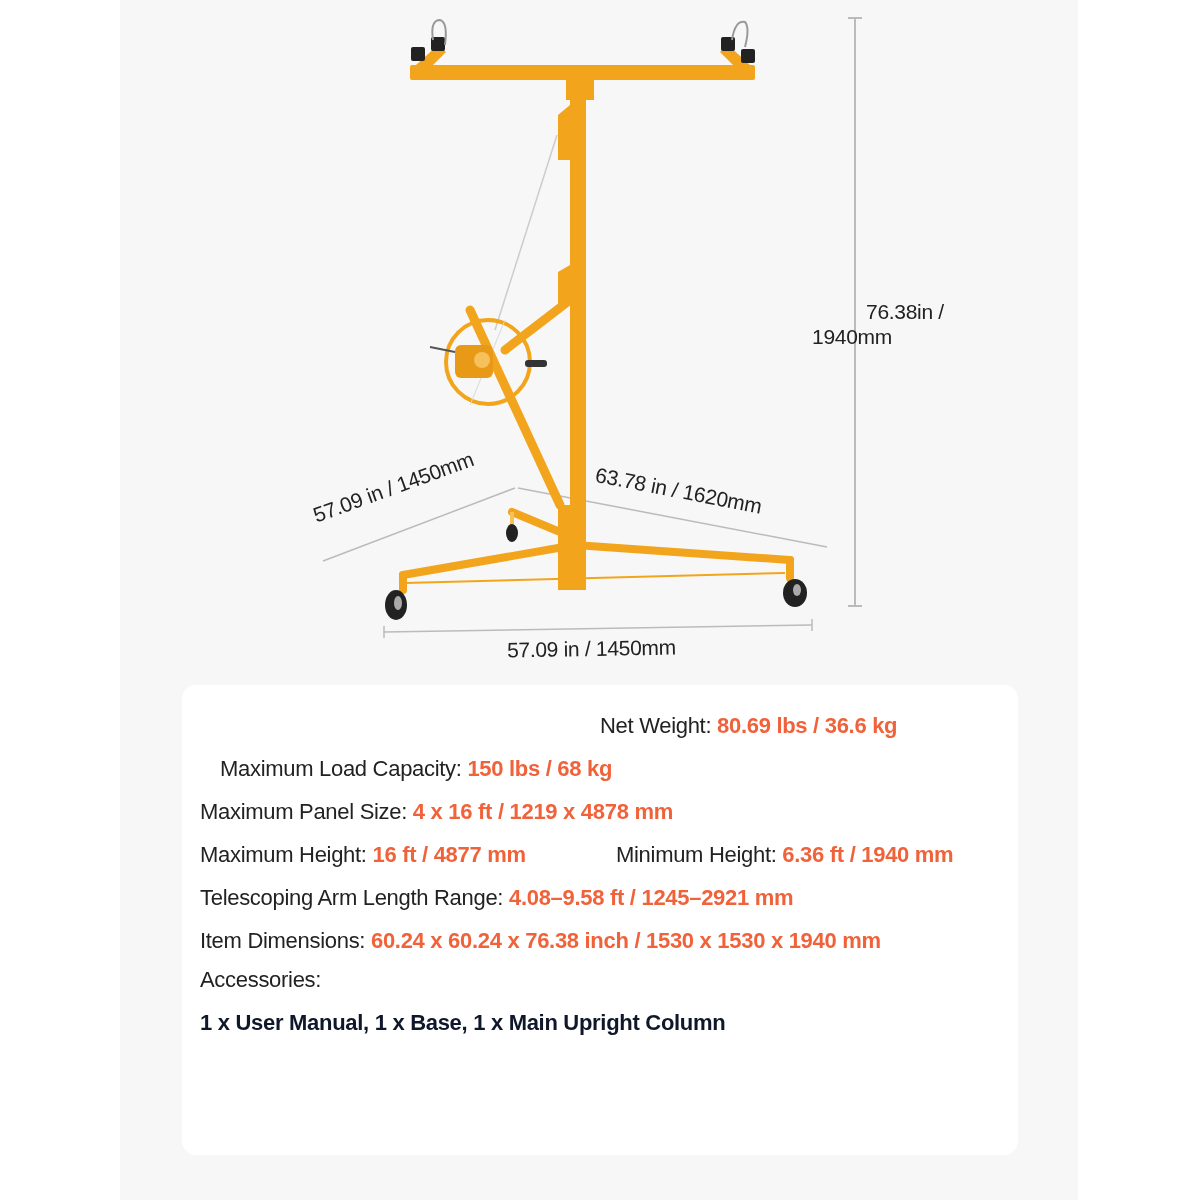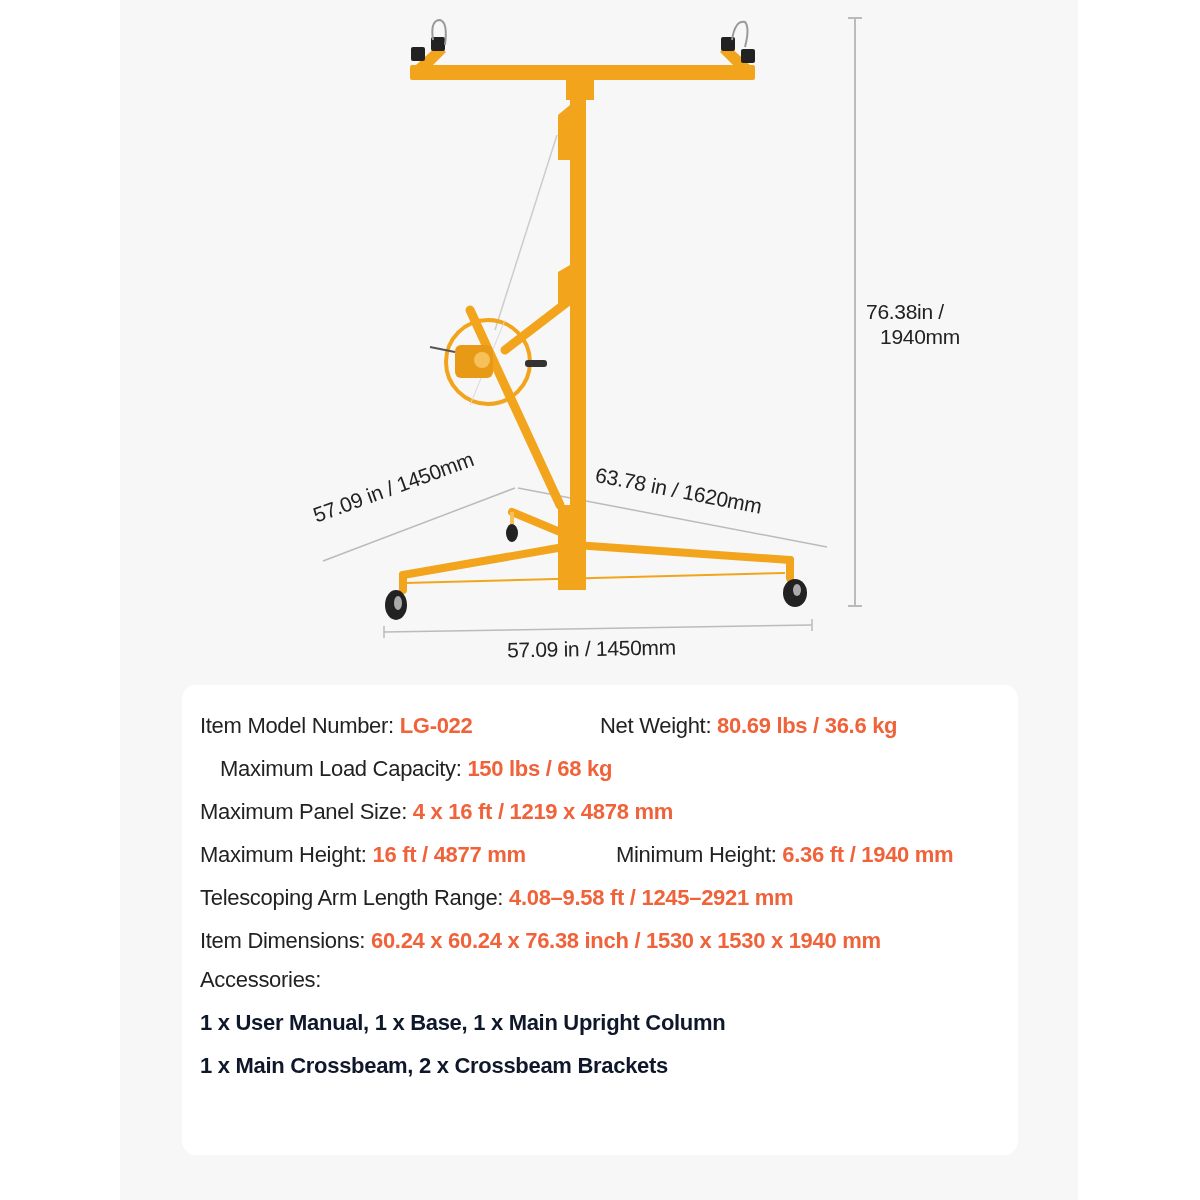--- a/index.html
+++ b/index.html
@@ -90,29 +90,26 @@
   <g>
     <ellipse cx="396" cy="605" rx="11" ry="15" fill="#222"></ellipse>
     <ellipse cx="398" cy="603" rx="4" ry="7" fill="#aaa"></ellipse>
     <ellipse cx="795" cy="593" rx="12" ry="14" fill="#222"></ellipse>
     <ellipse cx="797" cy="590" rx="4" ry="6" fill="#aaa"></ellipse>
     <ellipse cx="512" cy="533" rx="6" ry="9" fill="#222"></ellipse>
   </g>
 </svg>
 
 <div class="dim" style="left:866px;top:300px;">76.38in /</div>
-<div class="dim" style="left:880px;top:325px;text-align:center;">1940mm</div>
+<div class="dim" style="left:812px;top:325px;text-align:center;">1940mm</div>
 <div class="dim" style="left:310px;top:505px;transform:rotate(-20deg);transform-origin:left top;">57.09 in / 1450mm</div>
 <div class="dim" style="left:598px;top:463px;transform:rotate(11deg);transform-origin:left top;">63.78 in / 1620mm</div>
 <div class="dim" style="left:507px;top:637px;transform:rotate(-1deg);">57.09 in / 1450mm</div>
 
 <div class="card">
-  <div class="row" style="top:28px;">
-    <span>Item Model Number: </span><span class="val">LG-022</span>
-  </div>
   <div class="row" style="top:28px;left:418px;">
     <span>Net Weight: </span><span class="val">80.69 lbs / 36.6 kg</span>
   </div>
   <div class="row" style="top:71px;margin-left:20px;">
     <span>Maximum Load Capacity: </span><span class="val">150 lbs / 68 kg</span>
   </div>
   <div class="row" style="top:114px;">
     <span>Maximum Panel Size: </span><span class="val">4 x 16 ft / 1219 x 4878 mm</span>
   </div>
   <div class="row" style="top:157px;">
@@ -122,14 +119,13 @@
     <span>Minimum Height: </span><span class="val">6.36 ft / 1940 mm</span>
   </div>
   <div class="row" style="top:200px;">
     <span>Telescoping Arm Length Range: </span><span class="val">4.08–9.58 ft / 1245–2921 mm</span>
   </div>
   <div class="row" style="top:243px;">
     <span>Item Dimensions: </span><span class="val">60.24 x 60.24 x 76.38 inch / 1530 x 1530 x 1940 mm</span>
   </div>
   <div class="row" style="top:282px;">Accessories:</div>
   <div class="row acc" style="top:325px;">1 x User Manual, 1 x Base, 1 x Main Upright Column</div>
-  <div class="row acc" style="top:368px;">1 x Main Crossbeam, 2 x Crossbeam Brackets</div>
 </div>
 
 </body></html>

